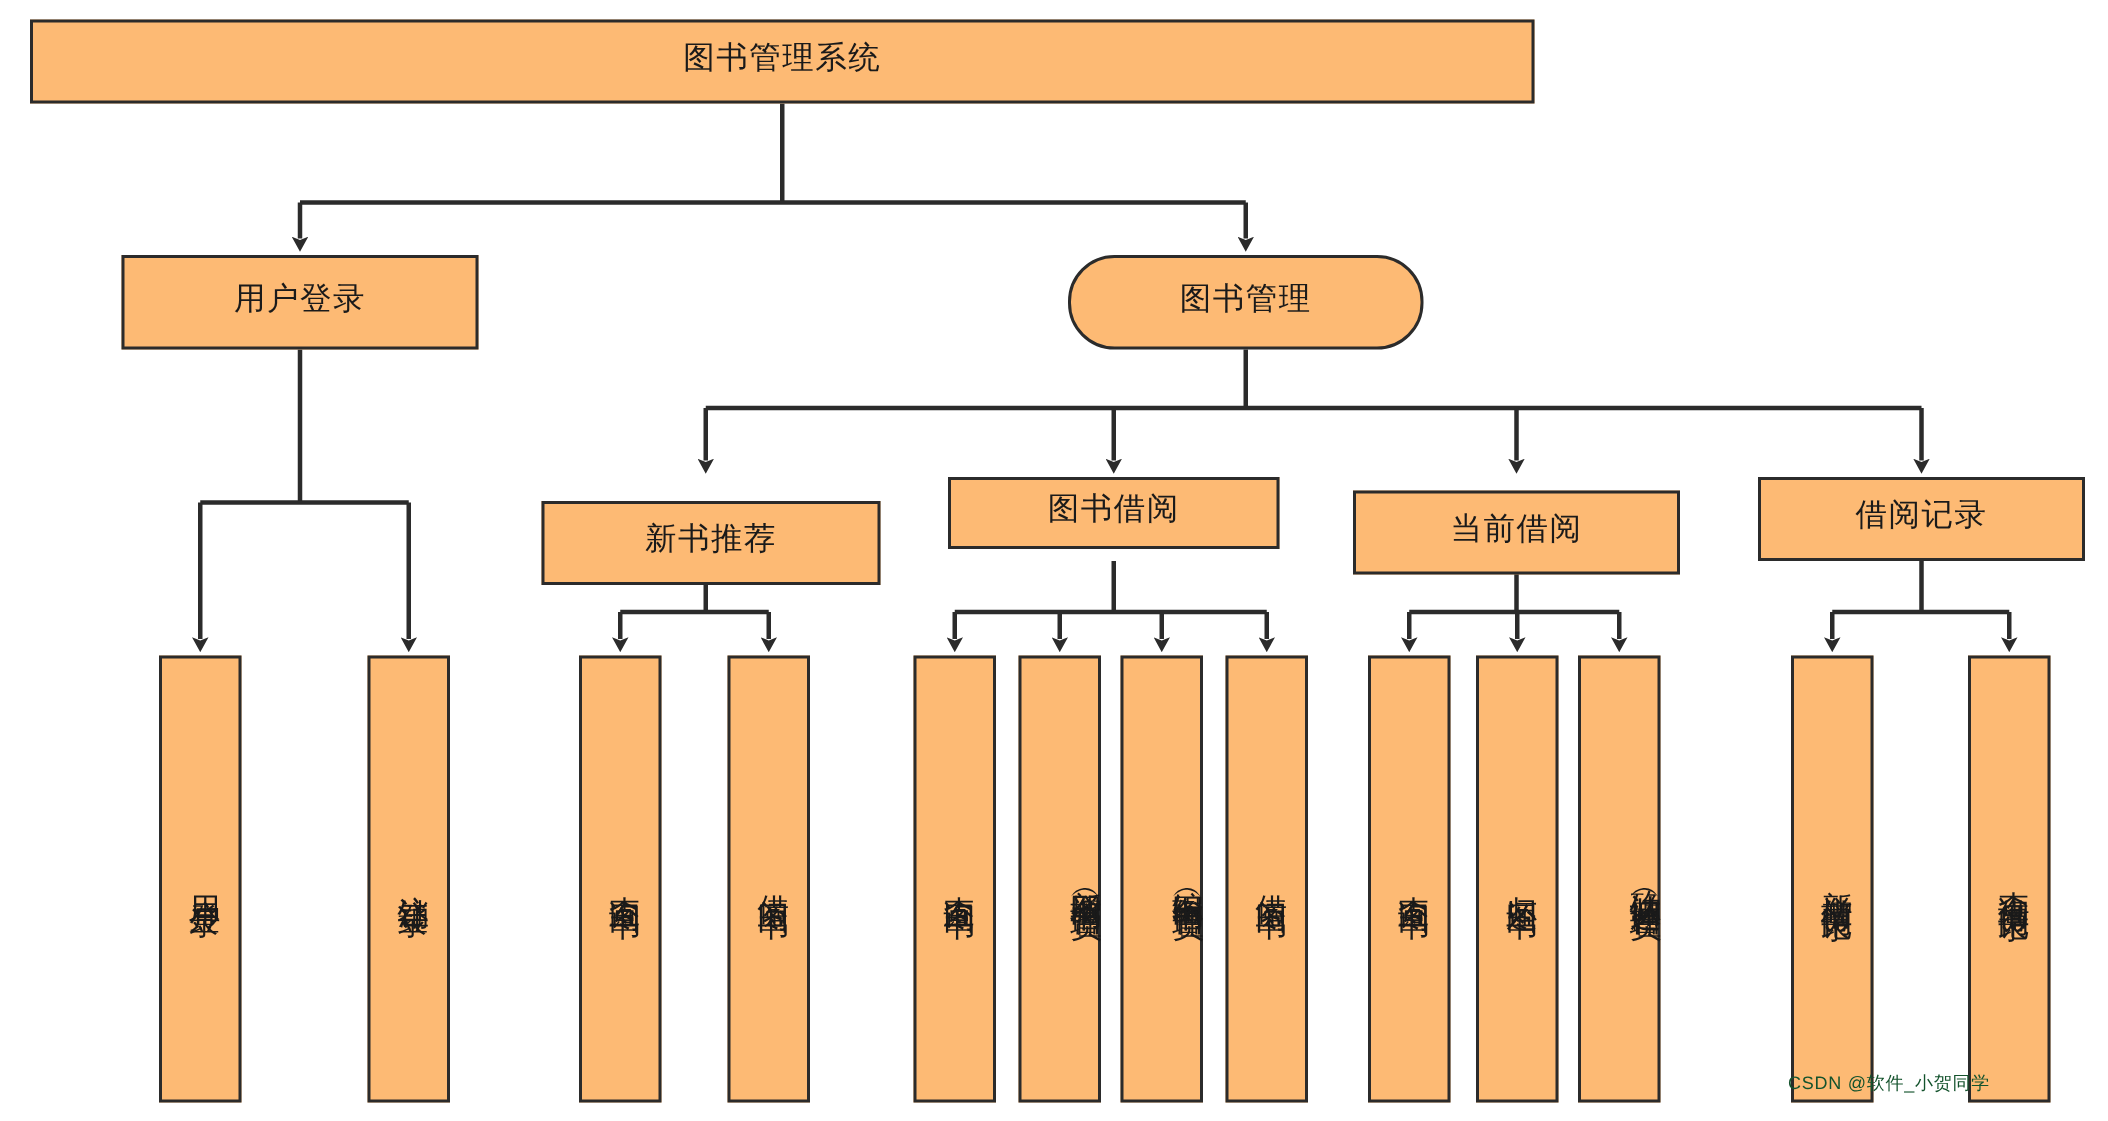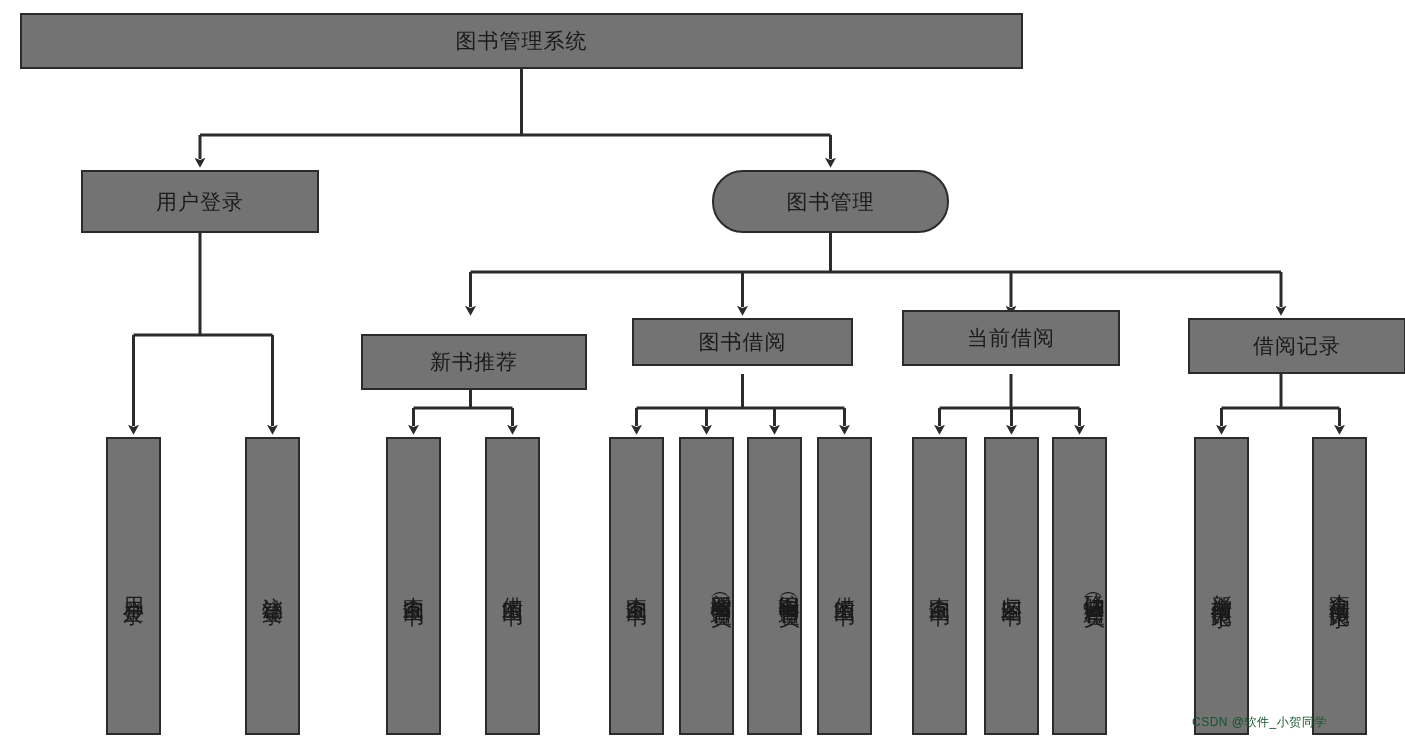--- a/index.html
+++ b/index.html
@@ -22,26 +22,27 @@
     left: 0;
     top: 0;
     width: 1405px;
     height: 747px;
     pointer-events: none;
   }
   .node {
     position: absolute;
     box-sizing: border-box;
     border: 2.5px solid #2b2b2b;
-    background: #737373;
+    background: #fdba74;
     color: #1a1a1a;
     display: flex;
     align-items: center;
     justify-content: center;
     text-align: left;
+    font-family: Liberation Mono, monospace;
   }
   .node.horiz {
     font-size: 21px;
     letter-spacing: 1px;
     line-height: 1.2;
   }
   .node.vert {
     writing-mode: vertical-rl;
     text-orientation: upright;
     font-size: 21px;
@@ -118,24 +119,24 @@
       </div>
       <div class="node horiz" style="left: 712px; top: 170px; width: 237px; height: 63px; border-radius: 31px;">
         <span>图书管理</span>
       </div>
       <div class="node horiz" style="left: 361px; top: 334px; width: 226px; height: 56px;">
         <span>新书推荐</span>
       </div>
       <div class="node horiz" style="left: 632px; top: 318px; width: 221px; height: 48px;">
         <span>图书借阅</span>
       </div>
-      <div class="node horiz" style="left: 902px; top: 310px; width: 218px; height: 56px;">
+      <div class="node horiz" style="left: 902px; top: 327px; width: 218px; height: 56px;">
         <span>当前借阅</span>
       </div>
-      <div class="node horiz" style="left: 1172px; top: 318px; width: 218px; height: 56px; margin-left: 16px;">
+      <div class="node horiz" style="left: 1172px; top: 318px; width: 218px; height: 56px;">
         <span>借阅记录</span>
       </div>
       <div class="node vert" style="left: 106px; top: 437px; width: 55px; height: 298px;">
         <span>用户登录</span>
       </div>
       <div class="node vert" style="left: 245px; top: 437px; width: 55px; height: 298px;">
         <span>注销登录</span>
       </div>
       <div class="node vert" style="left: 386px; top: 437px; width: 55px; height: 298px;">
         <span>查询图书</span>

